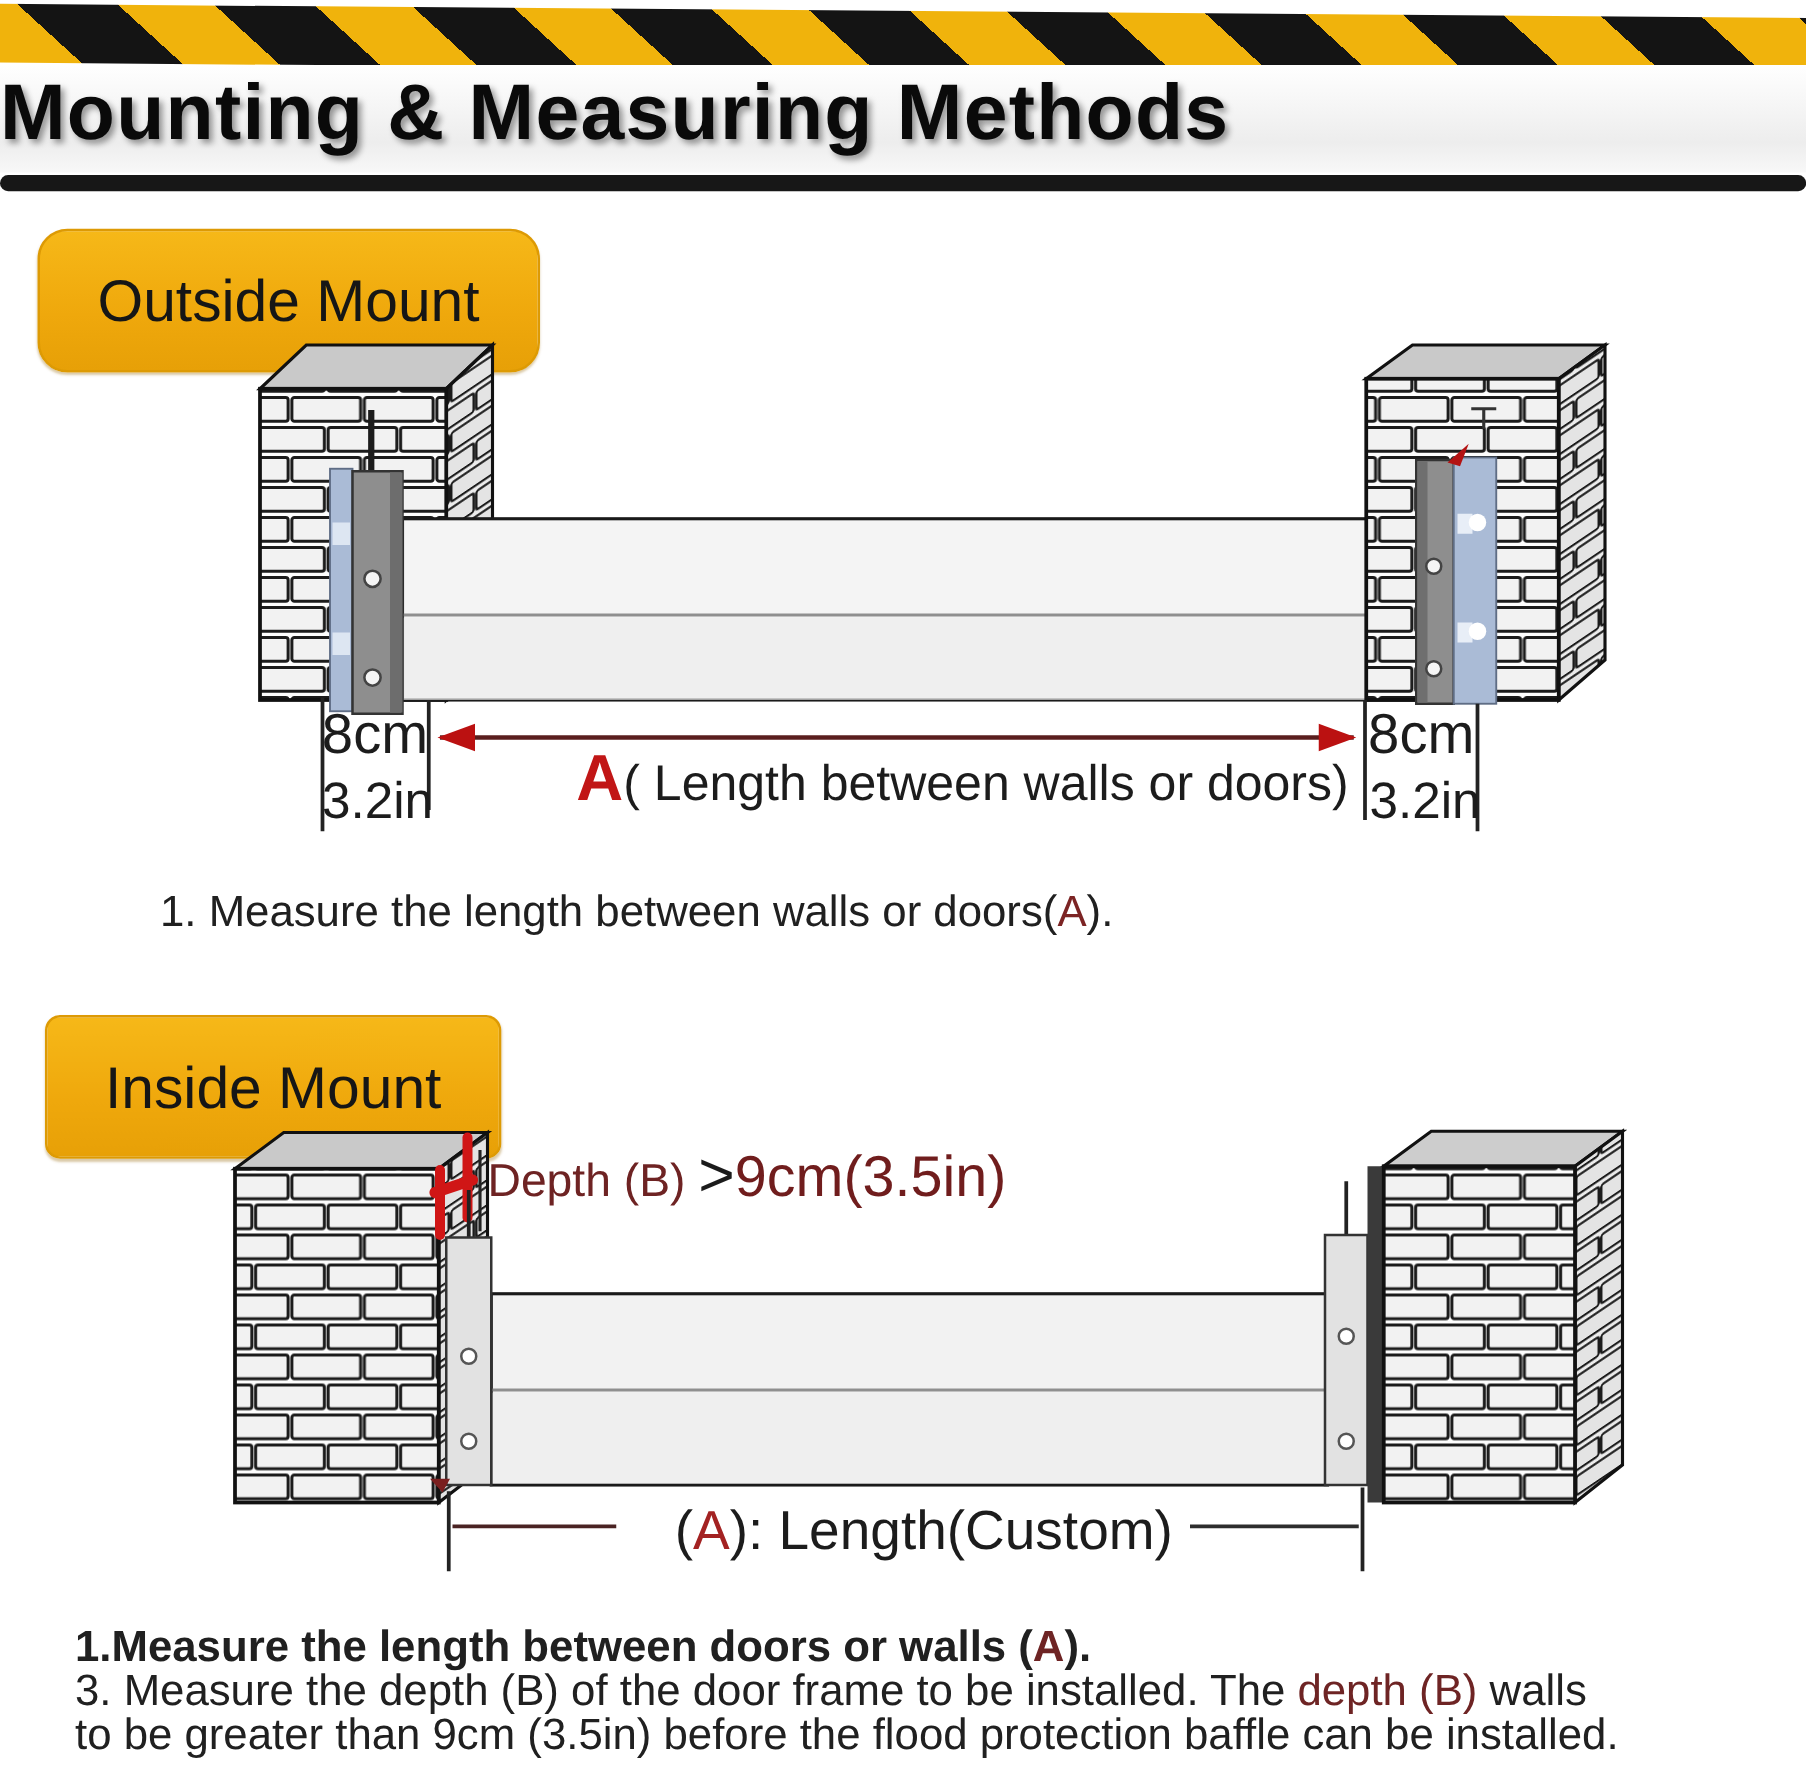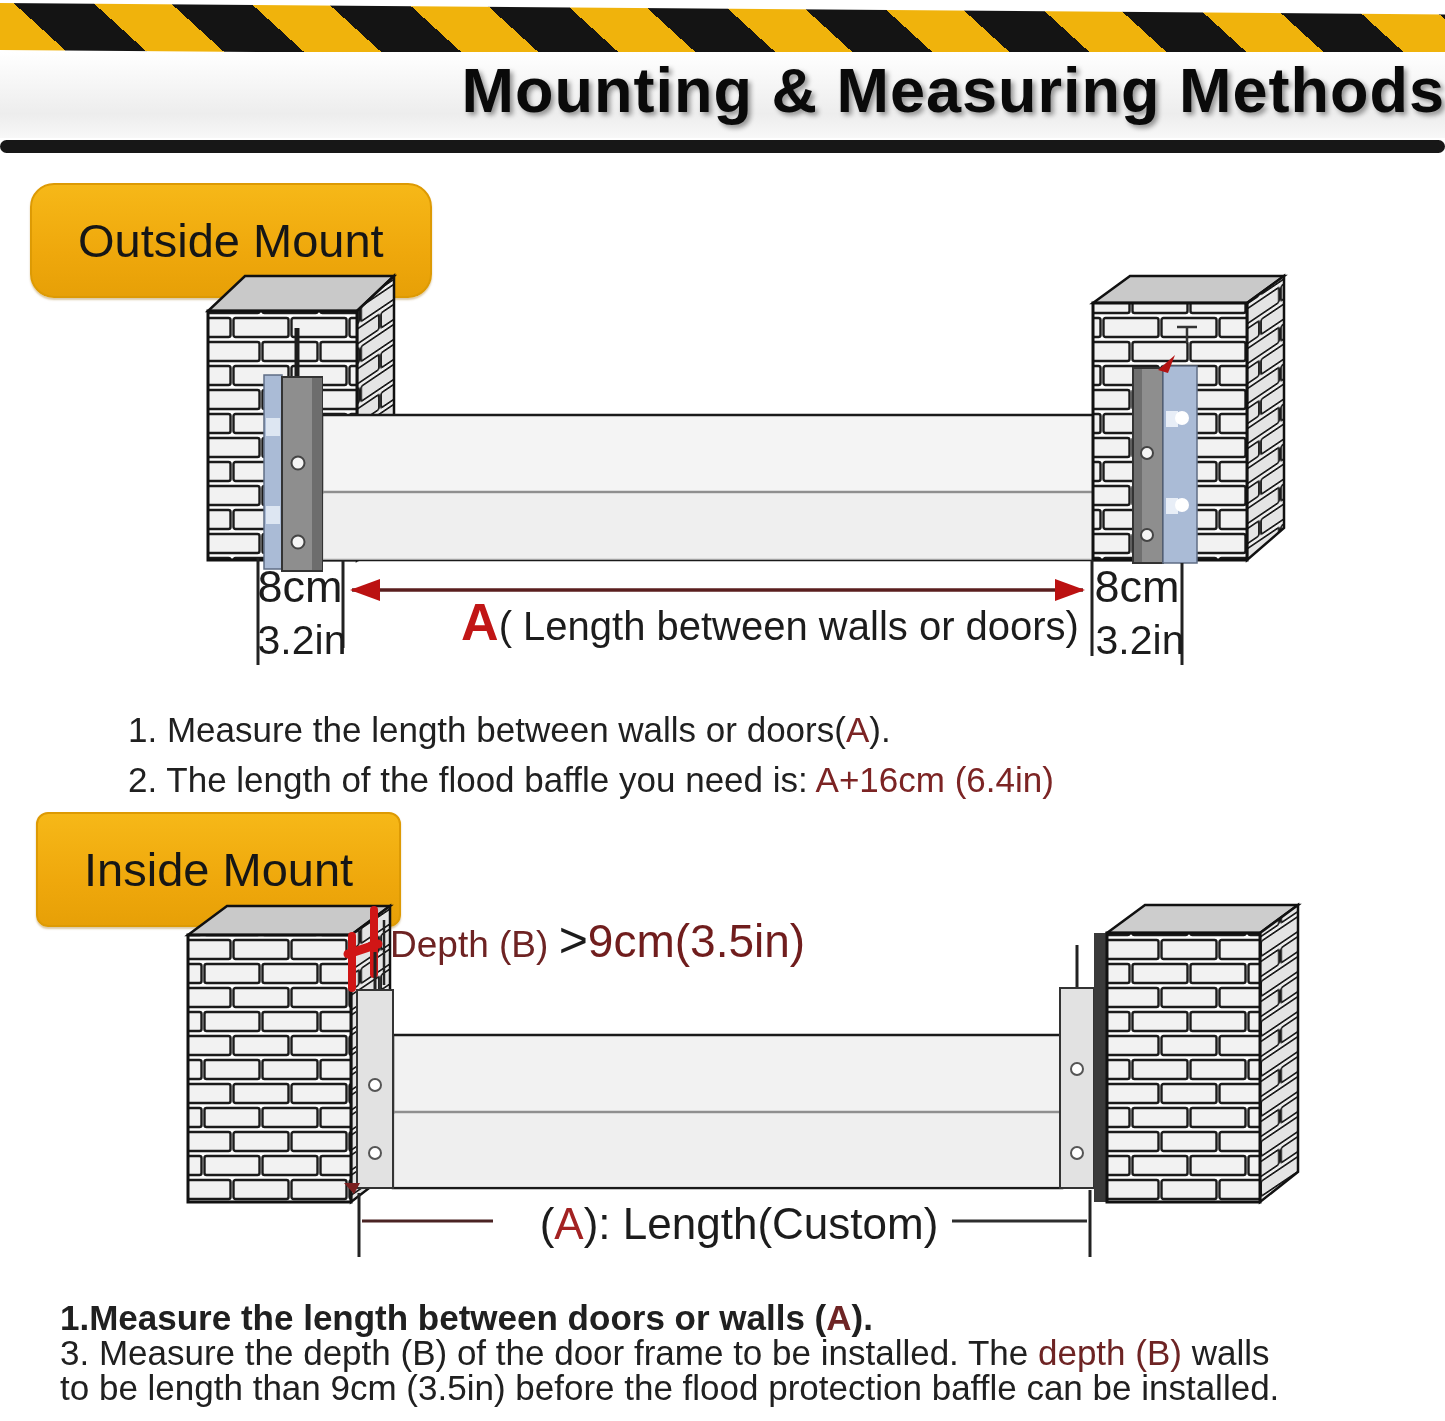--- a/index.html
+++ b/index.html
@@ -3,21 +3,21 @@
 <meta charset="utf-8">
 <style>
   html,body{margin:0;padding:0;background:#fff;}
   .page{position:relative;width:1445px;height:1421px;background:#ffffff;overflow:hidden;
         font-family:"Liberation Sans","DejaVu Sans",sans-serif;}
   .tape{position:absolute;top:3px;left:-12px;width:1470px;height:47px;
         background:repeating-linear-gradient(42deg,#f0b30c 0 52px,#141414 52px 106px);
         transform:rotate(0.45deg);transform-origin:left center;}
   .header-band{position:absolute;top:52px;left:0;width:100%;height:86px;
         background:linear-gradient(180deg,#ffffff 0%,#ededed 72%,#f8f8f8 100%);}
-  .title{position:absolute;top:54px;left:0;width:100%;text-align:right;
+  .title{position:absolute;top:54px;left:0;width:100%;text-align:left;
         font-size:63px;font-weight:700;color:#0a0a0a;letter-spacing:1px;
         text-shadow:3px 3px 5px rgba(0,0,0,.40);white-space:nowrap;}
   .hbar{position:absolute;top:140px;left:0;width:1445px;height:13px;background:#171717;border-radius:7px;}
   .badge{position:absolute;display:inline-block;padding:28px 46px;border-radius:24px;
         background:linear-gradient(180deg,#f6b818 0%,#efa80c 60%,#e7a007 100%);
         border:2px solid #dd9a04;color:#161616;font-size:47px;white-space:nowrap;
         box-shadow:0 2px 2px rgba(150,100,0,.35);}
   .badge-outside{top:183px;left:30px;}
   .badge-inside{top:812px;left:36px;border-radius:12px;}
   .diagram{position:absolute;left:0;}
@@ -119,21 +119,20 @@
       <text x="300" y="334" text-anchor="middle" font-size="45" fill="#1c1c1c"><tspan>8cm</tspan></text>
       <text x="302" y="386" text-anchor="middle" font-size="41" fill="#1c1c1c"><tspan>3.2in</tspan></text>
       <text x="1137" y="334" text-anchor="middle" font-size="45" fill="#1c1c1c"><tspan>8cm</tspan></text>
       <text x="1140" y="386" text-anchor="middle" font-size="41" fill="#1c1c1c"><tspan>3.2in</tspan></text>
       <text x="770" y="372" text-anchor="middle"><tspan font-size="52" font-weight="bold" fill="#c11616">A</tspan><tspan font-size="40" fill="#1c1c1c">( Length between walls or doors)</tspan></text>
     </g>
   </svg>
 
   <div class="steps steps-outside">
     <p><span>1. Measure the length between walls or doors(</span><span class="em-maroon">A</span><span>).</span></p>
-    <p><span>2. The length of the flood baffle you need is: </span><span class="em-maroon">A+16cm (6.4in)</span></p>
   </div>
 
   <div class="badge badge-inside">Inside Mount</div>
 
   <svg class="diagram" style="top:890px" width="1445" height="407" viewBox="0 0 1445 407">
 
     <g>
       <polygon points="188,45 351,45 390,16 227,16" fill="#c9c9c9" stroke="#111" stroke-width="2.5"></polygon>
       <polygon points="351,45 390,16 390,282 351,312" fill="url(#brickside)" stroke="#111" stroke-width="2.5"></polygon>
       <rect x="188" y="45" width="163" height="267" fill="url(#brick)" stroke="#111" stroke-width="3"></rect>
@@ -181,16 +180,16 @@
       <line x1="1090" y1="300" x2="1090" y2="367" stroke="#222" stroke-width="3"></line>
       <line x1="362" y1="331" x2="493" y2="331" stroke="#4a2323" stroke-width="3"></line>
       <line x1="952" y1="331" x2="1087" y2="331" stroke="#2e2e2e" stroke-width="3"></line>
       <text x="739" y="349" text-anchor="middle" font-size="44"><tspan fill="#1c1c1c">(</tspan><tspan fill="#a32222">A</tspan><tspan fill="#1c1c1c">): Length(Custom)</tspan></text>
     </g>
   </svg>
 
   <div class="steps steps-inside">
     <p class="si-1"><span>1.Measure the length between doors or walls (</span><span class="em-darkred">A</span><span>).</span></p>
     <p class="si-2"><span>3. Measure the depth (B) of the door frame to be installed. The </span><span class="em-darkred">depth (B)</span><span> walls</span></p>
-    <p class="si-3"><span>to be length than 9cm (3.5in) before the flood protection baffle can be installed.</span></p>
+    <p class="si-3"><span>to be greater than 9cm (3.5in) before the flood protection baffle can be installed.</span></p>
   </div>
 
 </div>
 
 </body></html>

